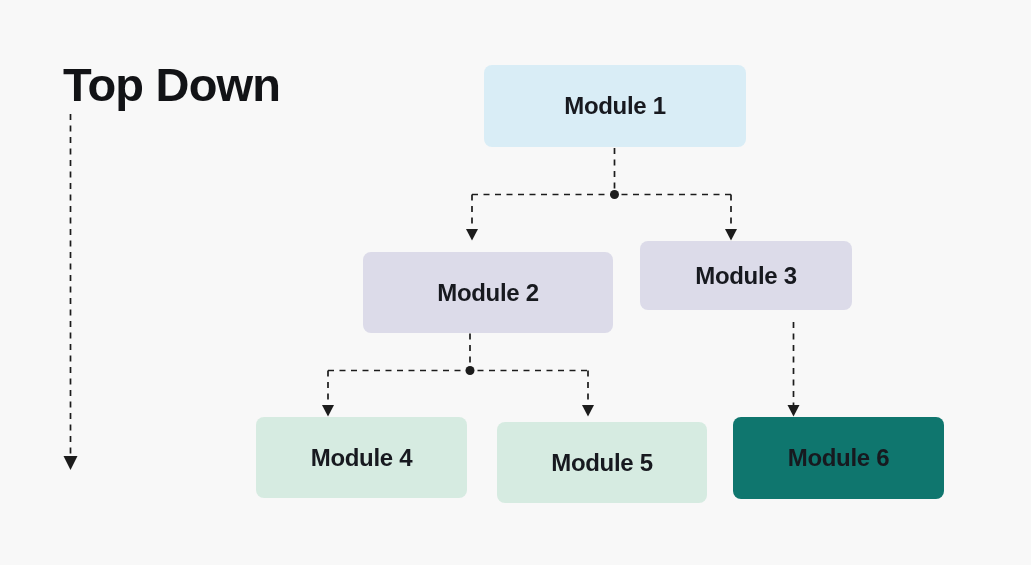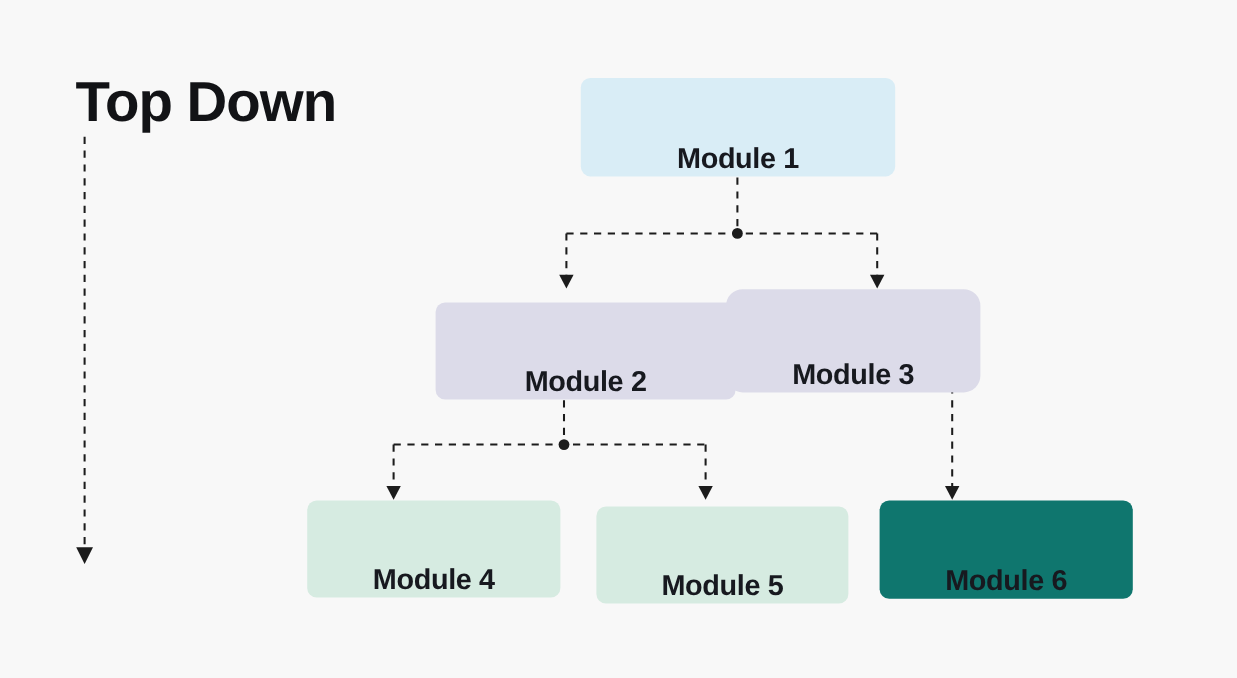--- a/index.html
+++ b/index.html
@@ -30,37 +30,37 @@
     position: absolute;
     left: 0;
     top: 0;
     width: 1031px;
     height: 565px;
     pointer-events: none;
   }
   .node {
     position: absolute;
     display: flex;
-    align-items: flex-end;
+    align-items: center;
     justify-content: center;
     border-radius: 8px;
     box-sizing: border-box;
     cursor: default;
   }
   .node-label {
     font-size: 24px;
     font-weight: 700;
     letter-spacing: -0.3px;
     color: #17191f;
     white-space: nowrap;
   }
   
   .node-1 { left: 484px; top: 65px;  width: 262px; height: 82px; }
   .node-2 { left: 363px; top: 252px; width: 250px; height: 81px; }
-  .node-3 { left: 605px; top: 241px; width: 212px; height: 86px; border-radius: 14px; }
+  .node-3 { left: 640px; top: 241px; width: 212px; height: 69px; }
   .node-4 { left: 256px; top: 417px; width: 211px; height: 81px; }
   .node-5 { left: 497px; top: 422px; width: 210px; height: 81px; }
   .node-6 { left: 733px; top: 417px; width: 211px; height: 82px; }
 </style>
 </head>
 <body style="background-color: rgb(248, 248, 248);">
 
 <div class="canvas">
 
   <div class="diagram-title">Top Down</div>

